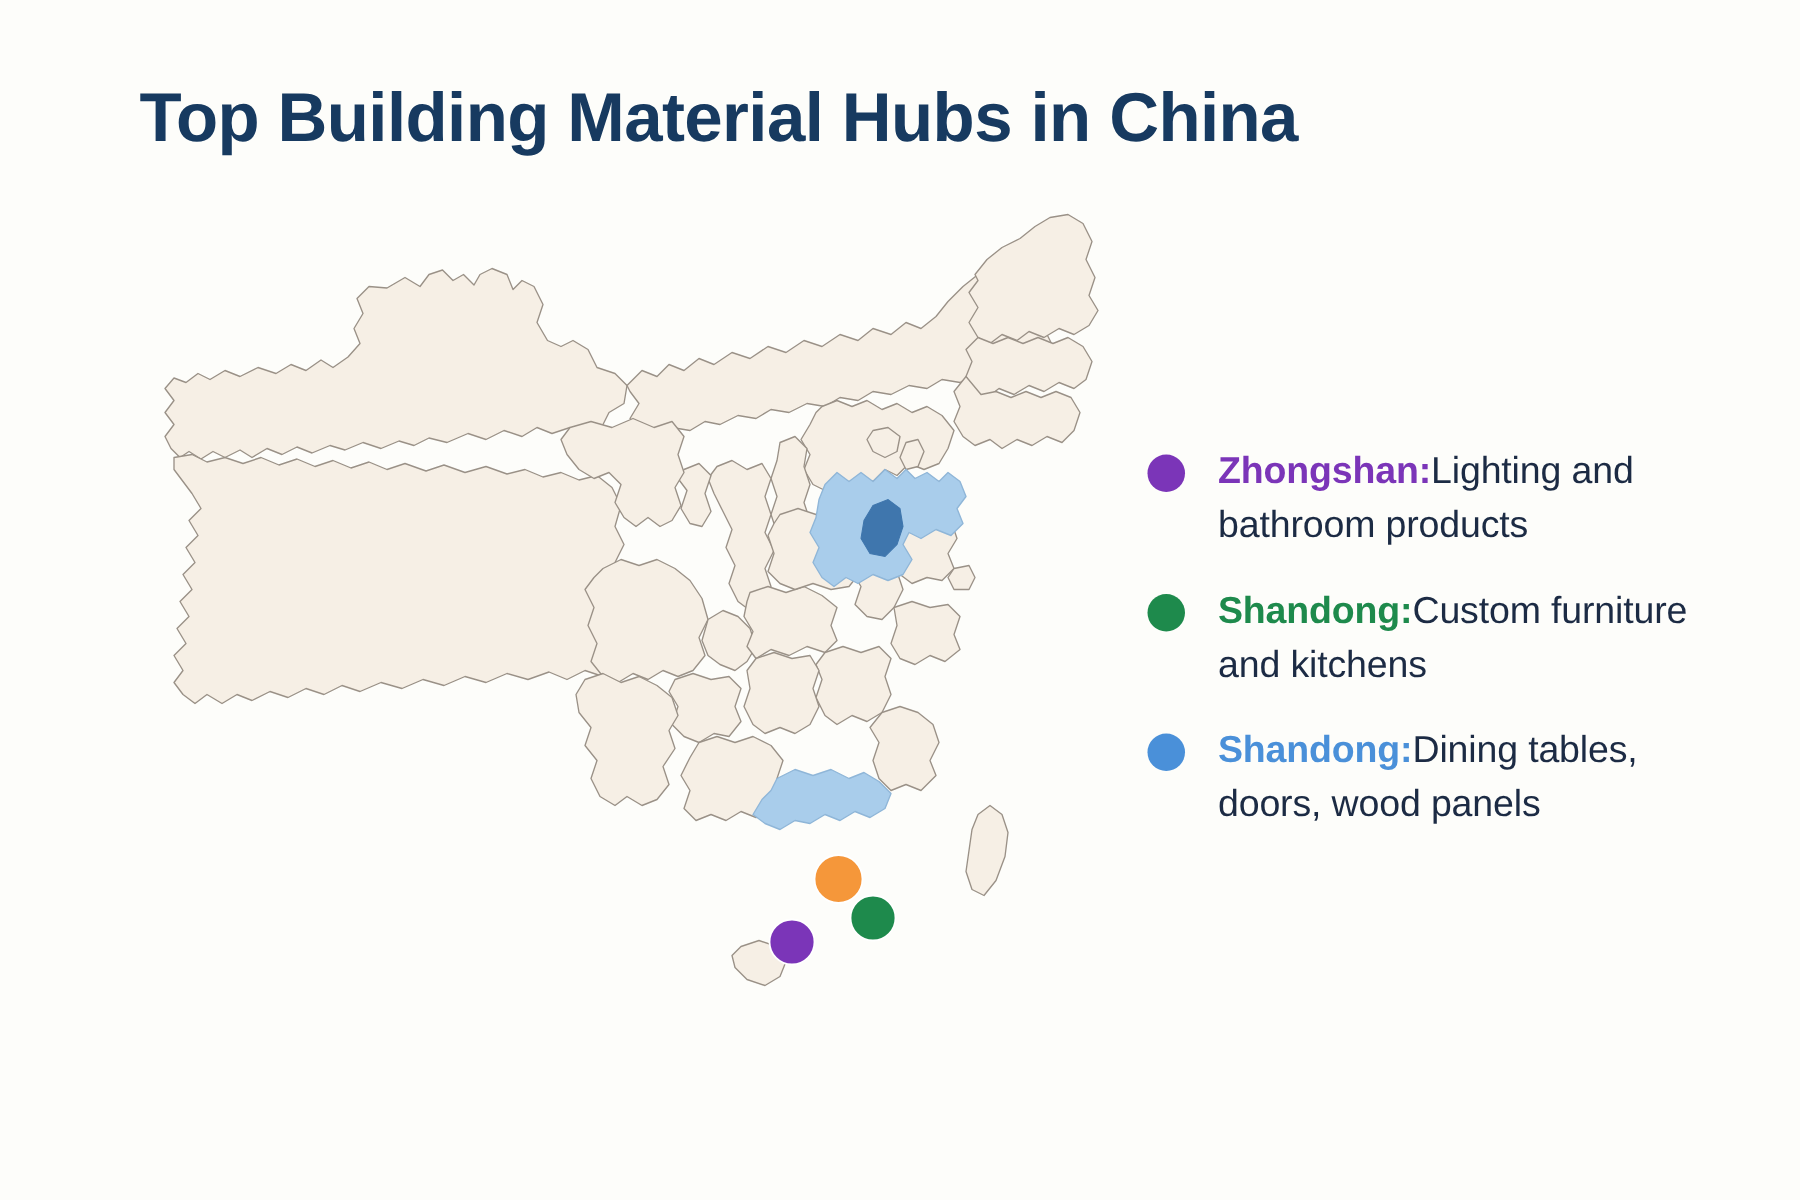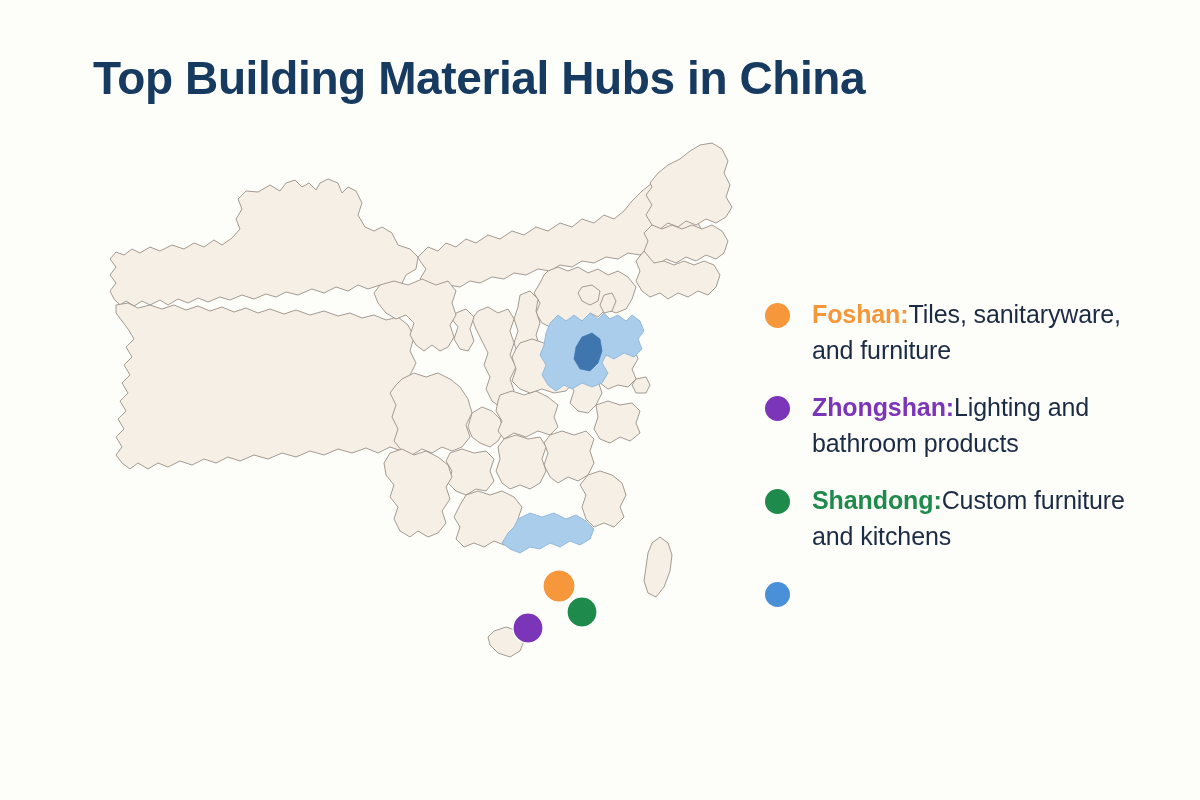--- a/index.html
+++ b/index.html
@@ -244,39 +244,36 @@
            L450 412 L440 418 L430 414 L422 408 L428 398 L434 392 Z"></path>
 
       <circle class="marker-dot" cx="479" cy="451" r="16" fill="#f5973a"></circle>
       <circle class="marker-dot" cx="502" cy="477" r="15" fill="#1e8a4c"></circle>
       <circle class="marker-dot" cx="448" cy="493" r="15" fill="#7b35b8"></circle>
     </svg>
   </div>
 
   <div id="legend">
 
-    <div class="legend-item">
-      <span class="legend-dot" style="background:#f5973a;"></span>
-      <div class="legend-text">
-        <span class="legend-name" style="color:#f5973a;">Foshan:</span><span>Tiles, sanitaryware, and furniture</span>
-      </div>
-    </div>
 
     <div class="legend-item">
       <span class="legend-dot" style="background:#7b35b8;"></span>
       <div class="legend-text">
         <span class="legend-name" style="color:#7b35b8;">Zhongshan:</span><span>Lighting and bathroom products</span>
       </div>
     </div>
 
     <div class="legend-item">
       <span class="legend-dot" style="background:#1e8a4c;"></span>
       <div class="legend-text">
         <span class="legend-name" style="color:#1e8a4c;">Shandong:</span><span>Custom furniture and kitchens</span>
       </div>
     </div>
 
     <div class="legend-item">
       <span class="legend-dot" style="background:#4a90d9;"></span>
+      <div class="legend-text">
+        <span class="legend-name" style="color:#4a90d9;">Shandong:</span><span>Dining tables, doors, wood panels</span>
+      </div>
     </div>
 
   </div>
 </div>
 
 </body></html>

